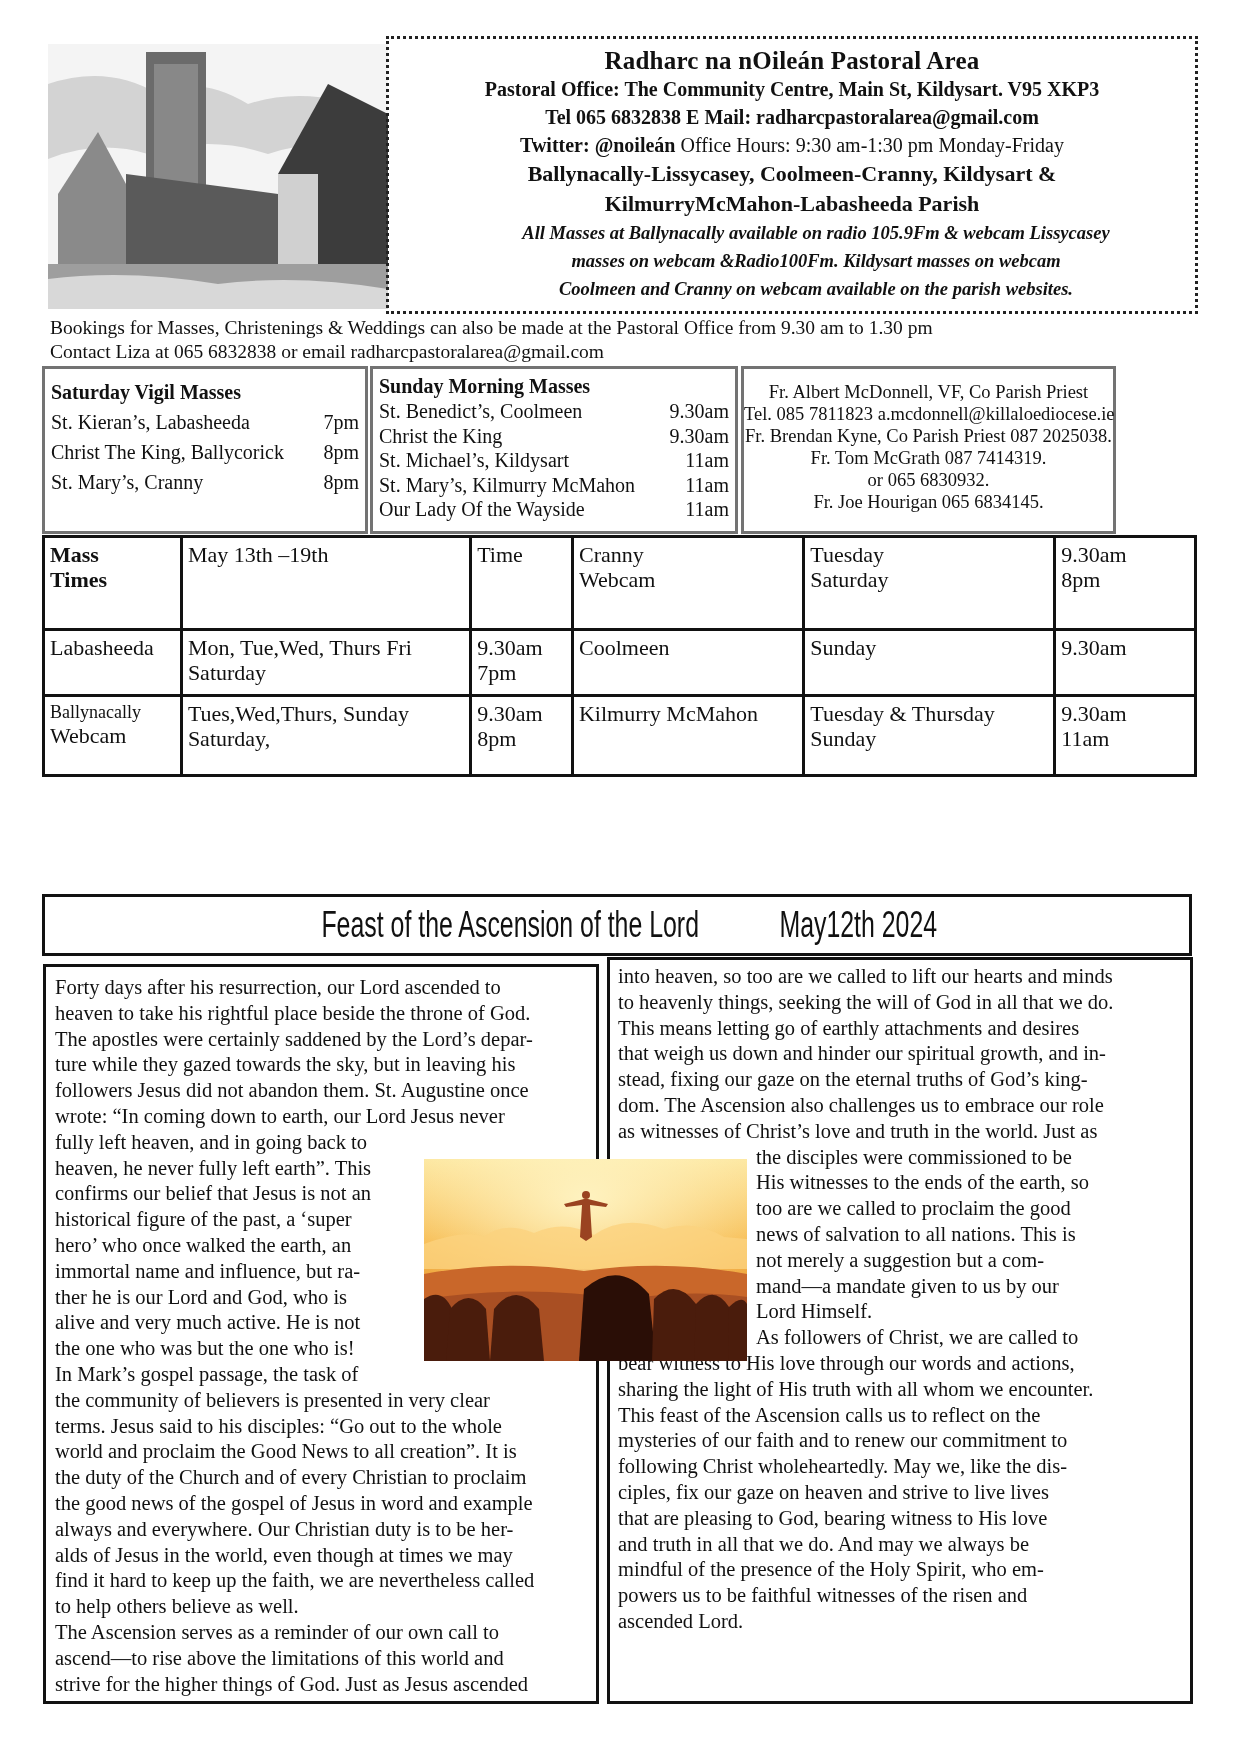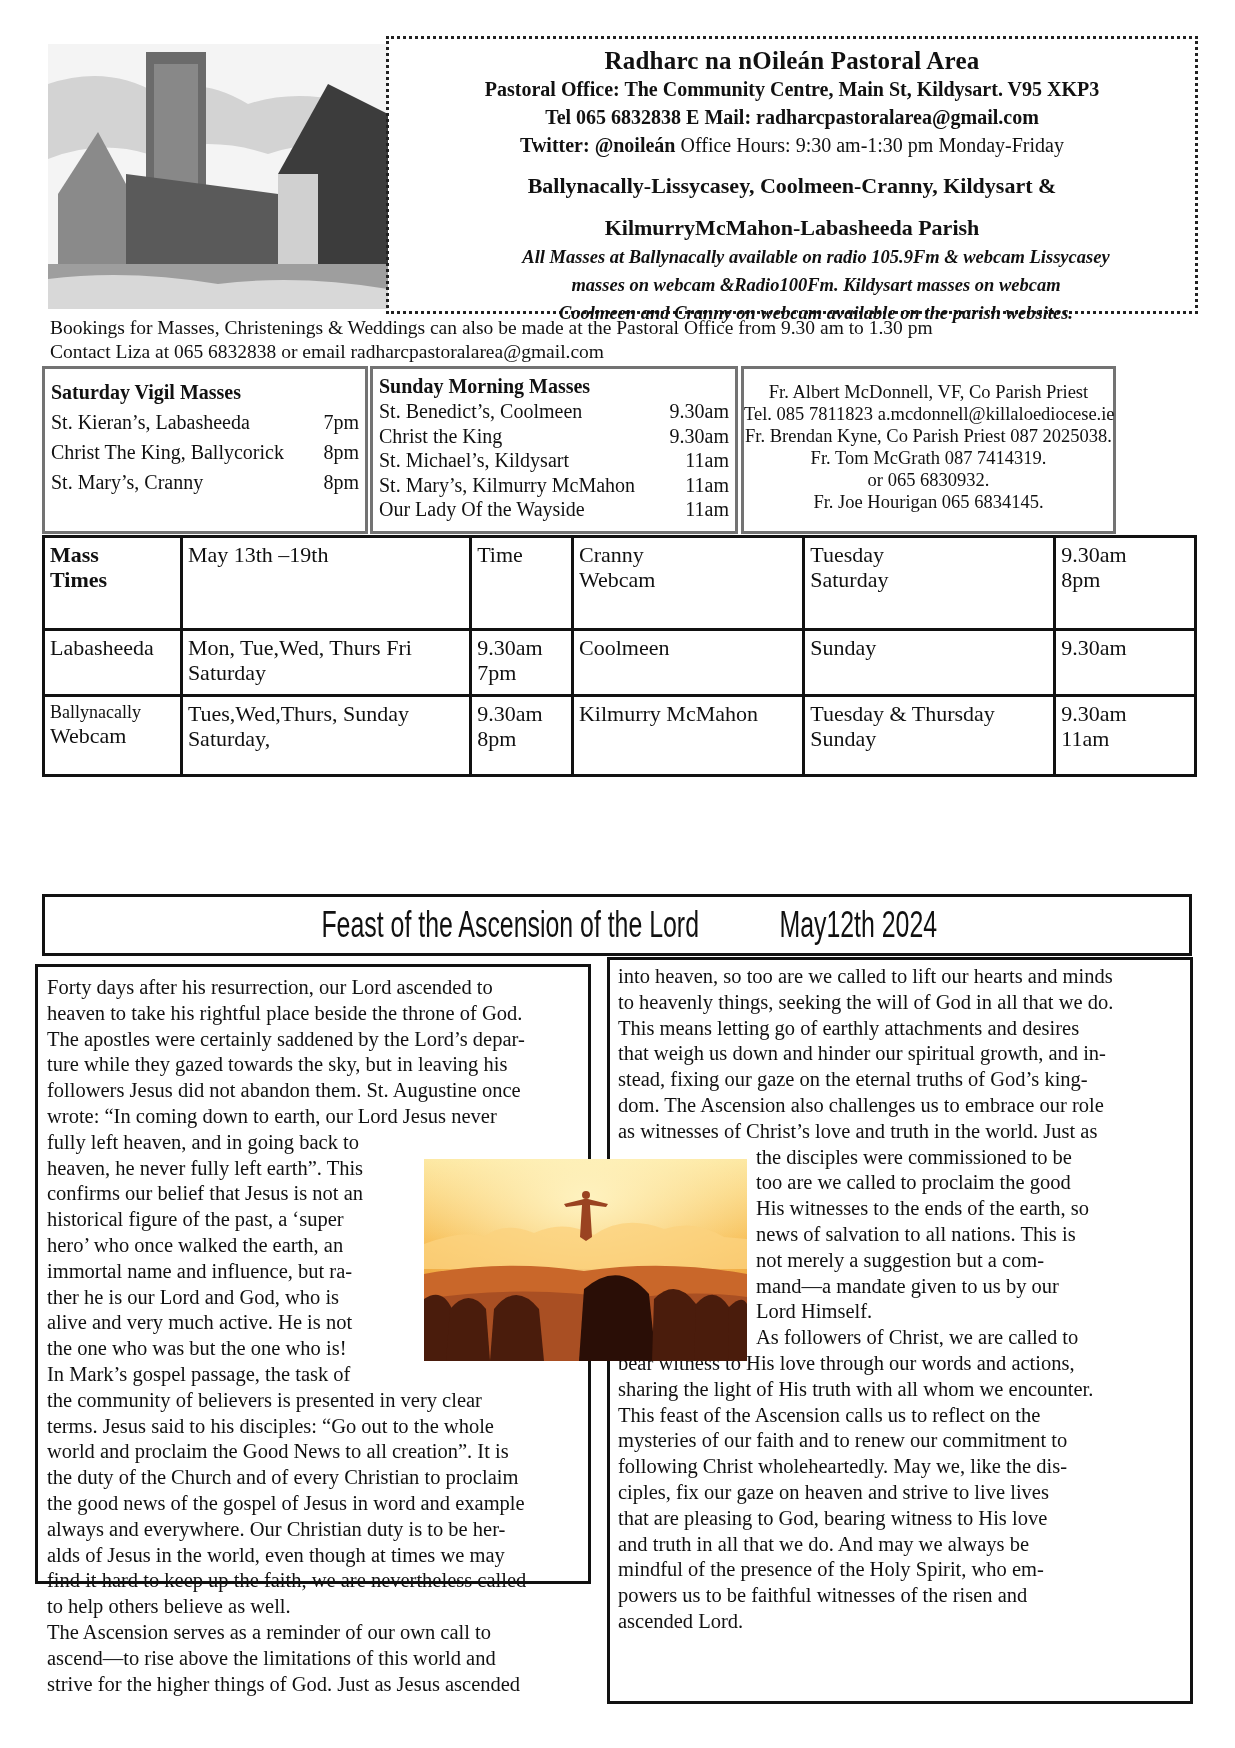--- a/index.html
+++ b/index.html
@@ -10,21 +10,21 @@
   .church-illustration { position: absolute; left: 48px; top: 44px; width: 340px; height: 265px; background: #f2f2f2; overflow: hidden; }
   .church-illustration svg { width: 100%; height: 100%; display: block; }
 
   
   .header-box { position: absolute; left: 386px; top: 36px; width: 812px; height: 278px; border: 3px dotted #222; text-align: center; padding-top: 8px; }
   .header-box .line { display: block; line-height: 28px; white-space: nowrap; }
   .h-title { font-size: 25px; font-weight: bold; letter-spacing: 0.2px; }
   .h-bold { font-size: 20px; font-weight: bold; }
   .h-twitter { font-size: 20px; text-align: center; }
   .h-twitter b { font-weight: bold; }
-  .h-parish { font-size: 22px; font-weight: bold; line-height: 30px !important; margin-top: 12px; }
+  .h-parish { font-size: 22px; font-weight: bold; line-height: 30px !important; }
   .h-italic { font-size: 18.5px; font-style: italic; font-weight: bold; padding-left: 48px; }
 
   
   .bookings { position: absolute; left: 50px; top: 316px; font-size: 19.5px; line-height: 24px; }
   .bookings div { white-space: nowrap; }
 
   
   .info-box { position: absolute; top: 366px; height: 168px; border: 3px solid #737373; }
   .box-sat { left: 42px; width: 326px; padding: 8px 6px; }
   .box-sun { left: 370px; width: 368px; padding: 4px 6px; font-family: Liberation Serif, serif; }
@@ -49,21 +49,21 @@
   .mass-table tr.r3 td { height: 80px; }
   .mass-table td.narrow-line { line-height: 23px; font-size: 20.5px; }
 
   
   .feast-title { position: absolute; left: 42px; top: 894px; width: 1150px; height: 62px; border: 3px solid #111; text-align: center; font-size: 37px; line-height: 56px; white-space: nowrap; font-family: "Liberation Sans Narrow", "Liberation Sans", sans-serif; transform-origin: center; }
   .feast-title span { display: inline-block; transform: scaleX(0.82); }
   .feast-title .date { margin-left: 26px; }
 
   
   .col { position: absolute; border: 3px solid #111; font-size: 20.5px; line-height: 25.8px; }
-  .col-left { left: 35px; top: 964px; width: 556px; height: 620px; padding: 8px 8px 0 9px; }
+  .col-left { left: 43px; top: 964px; width: 556px; height: 740px; padding: 8px 8px 0 9px; }
   .col-right { left: 607px; top: 957px; width: 586px; height: 747px; padding: 4px 7px 0 8px; }
   .col .ln { display: block; white-space: nowrap; }
   .col .ln.wrap-r { padding-left: 138px; }
 
   
   .ascension-picture { position: absolute; left: 424px; top: 1159px; width: 323px; height: 202px; overflow: hidden; }
   .ascension-picture svg { width: 100%; height: 100%; display: block; }
 </style>
 </head>
 <body>
@@ -233,22 +233,22 @@
 
 <div class="col col-right" id="col-right">
     <span class="ln">into heaven, so too are we called to lift our hearts and minds</span>
     <span class="ln">to heavenly things, seeking the will of God in all  that we do.</span>
     <span class="ln">This means letting go of earthly attachments  and desires</span>
     <span class="ln">that weigh us down and hinder our spiritual growth, and in-</span>
     <span class="ln">stead, fixing our gaze on the eternal truths of God’s king-</span>
     <span class="ln">dom. The Ascension also challenges us to embrace our role</span>
     <span class="ln">as witnesses of Christ’s love and truth in the world. Just as</span>
     <span class="ln wrap-r">the disciples were commissioned to be</span>
+    <span class="ln wrap-r">His witnesses to the ends of the earth, so</span>
     <span class="ln wrap-r">too are we called to proclaim the good</span>
-    <span class="ln wrap-r">His witnesses to the ends of the earth, so</span>
     <span class="ln wrap-r">news of salvation to all nations. This is</span>
     <span class="ln wrap-r">not merely a suggestion but a com-</span>
     <span class="ln wrap-r">mand—a mandate given to us by our</span>
     <span class="ln wrap-r">Lord Himself.</span>
     <span class="ln wrap-r">As followers of Christ, we are called to</span>
     <span class="ln">bear witness to His love through our words and actions,</span>
     <span class="ln">sharing the light of His truth with all whom we encounter.</span>
     <span class="ln">This feast of the Ascension calls us to reflect on the</span>
     <span class="ln">mysteries of our faith and to renew our commitment to</span>
     <span class="ln">following Christ wholeheartedly. May we, like the dis-</span>

